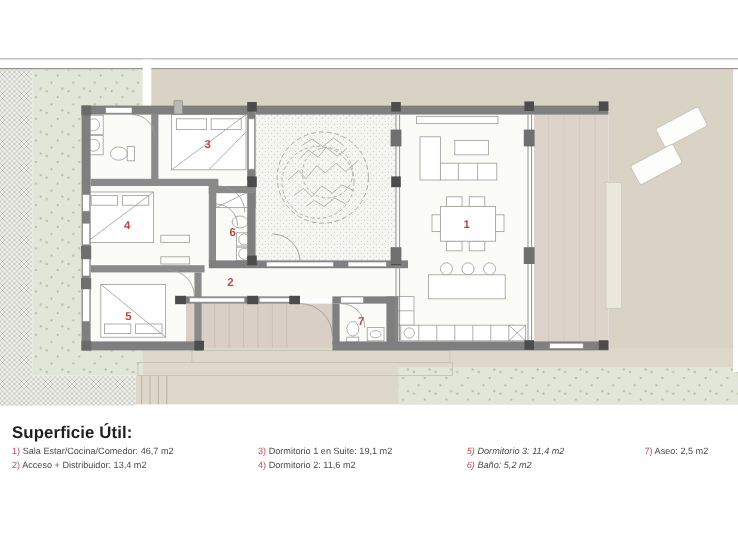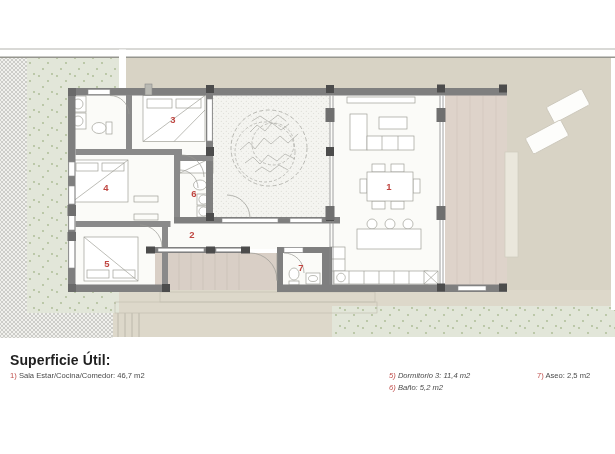--- a/index.html
+++ b/index.html
@@ -309,22 +309,27 @@
       <text class="room-num" x="107" y="267">5</text>
       <text class="room-num" x="194" y="197">6</text>
       <text class="room-num" x="301" y="271">7</text>
     </g>
   </svg>
 
   <div class="legend-title">Superficie Útil:</div>
 
   <div class="legend-col lc1">
     <div><span class="num">1)</span><span> Sala Estar/Cocina/Comedor: 46,7 m2</span></div>
+    <div><span class="num">2)</span><span> Acceso + Distribuidor: 13,4 m2</span></div>
   </div>
 
+  <div class="legend-col lc2">
+    <div><span class="num">3)</span><span> Dormitorio 1 en Suite: 19,1 m2</span></div>
+    <div><span class="num">4)</span><span> Dormitorio 2: 11,6 m2</span></div>
+  </div>
 
   <div class="legend-col lc3">
     <div><span class="num">5)</span><span> Dormitorio 3: 11,4 m2</span></div>
     <div><span class="num">6)</span><span> Baño: 5,2 m2</span></div>
   </div>
 
   <div class="legend-col lc4">
     <div><span class="num">7)</span><span> Aseo: 2,5 m2</span></div>
   </div>
 

